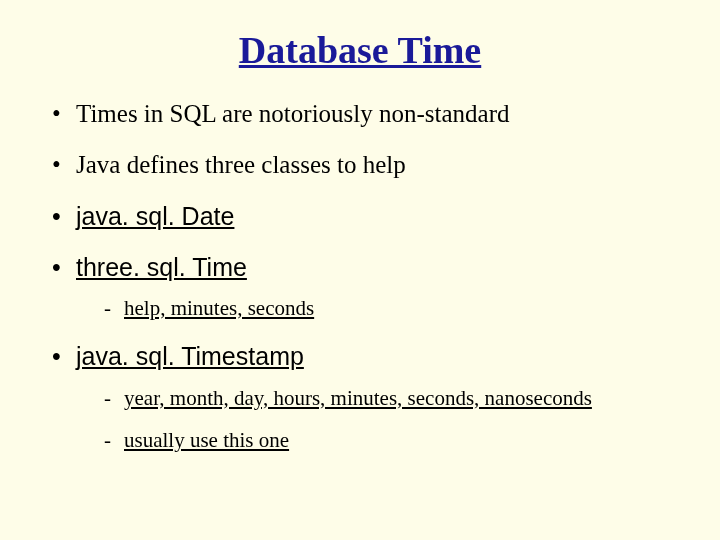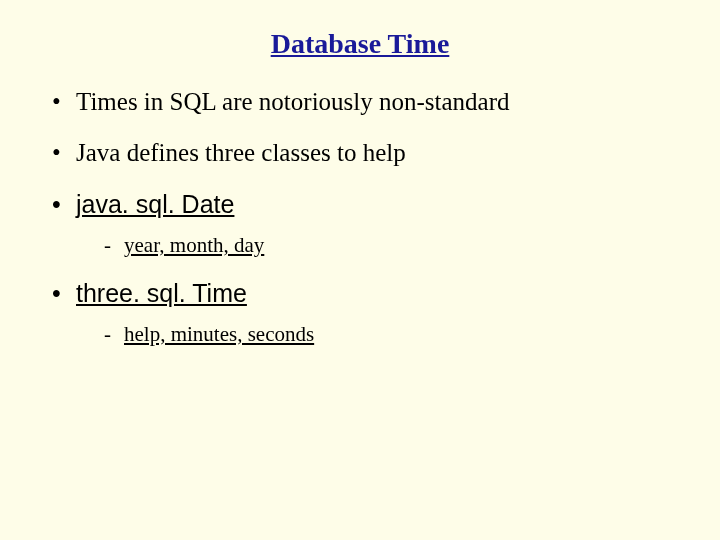--- a/index.html
+++ b/index.html
@@ -12,21 +12,21 @@
     color: #000;
   }
   .slide {
     box-sizing: border-box;
     width: 720px;
     height: 540px;
     padding: 20px 30px;
   }
   .title {
     text-align: center;
-    font-size: 28px;
+    font-size: 38px;
     font-weight: bold;
     color: #1a1a99;
     text-decoration: underline;
     margin: 8px 0 26px 0;
   }
   ul.top {
     list-style: none;
     padding: 0;
     margin: 12px;
   }
@@ -76,24 +76,28 @@
 
   <ul class="top">
     <li>
       <span>Times in SQL are notoriously non-standard</span>
     </li>
     <li>
       <span>Java defines three classes to help</span>
     </li>
     <li class="sans">
       <span>java. sql. Date</span>
-      <ul class="sub">
-        <li>year, month, day</li>
-      </ul>
     </li>
     <li class="sans">
       <span>three. sql. Time</span>
       <ul class="sub">
         <li>help, minutes, seconds</li>
       </ul>
     </li>
+    <li class="sans">
+      <span>java. sql. Timestamp</span>
+      <ul class="sub">
+        <li>year, month, day, hours, minutes, seconds, nanoseconds</li>
+        <li>usually use this one</li>
+      </ul>
+    </li>
   </ul>
 </div>
 
 </body></html>

